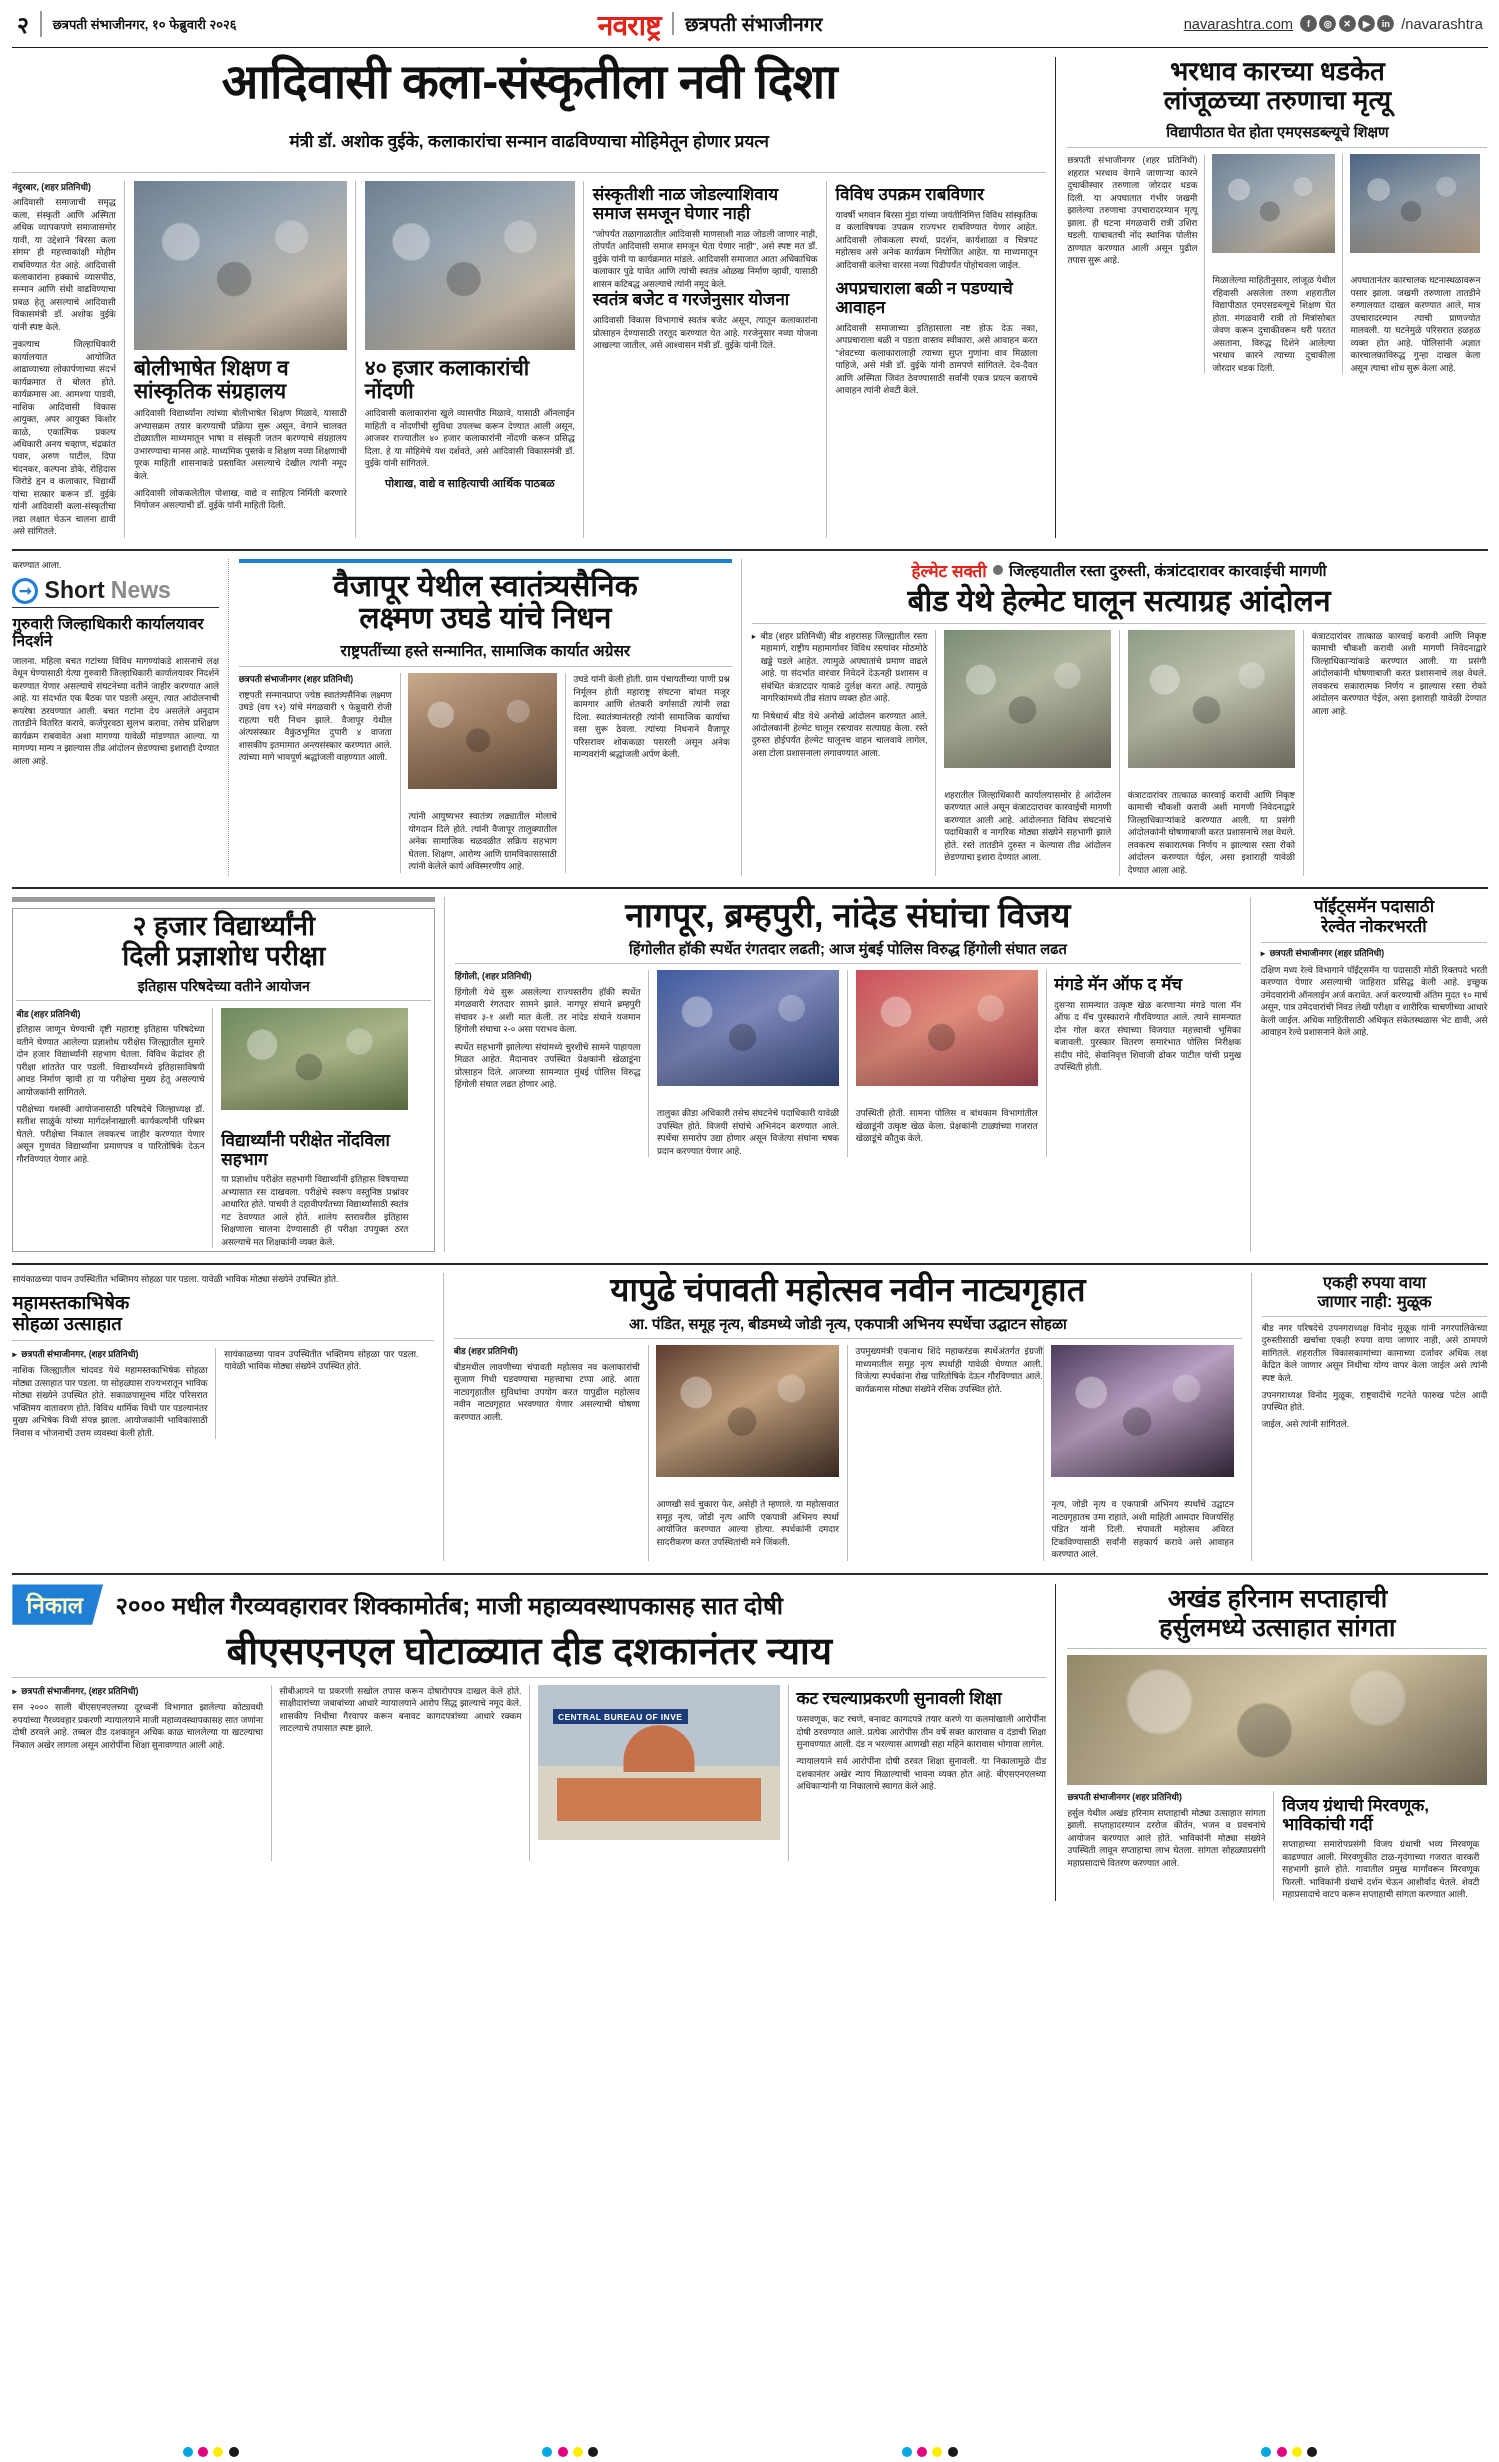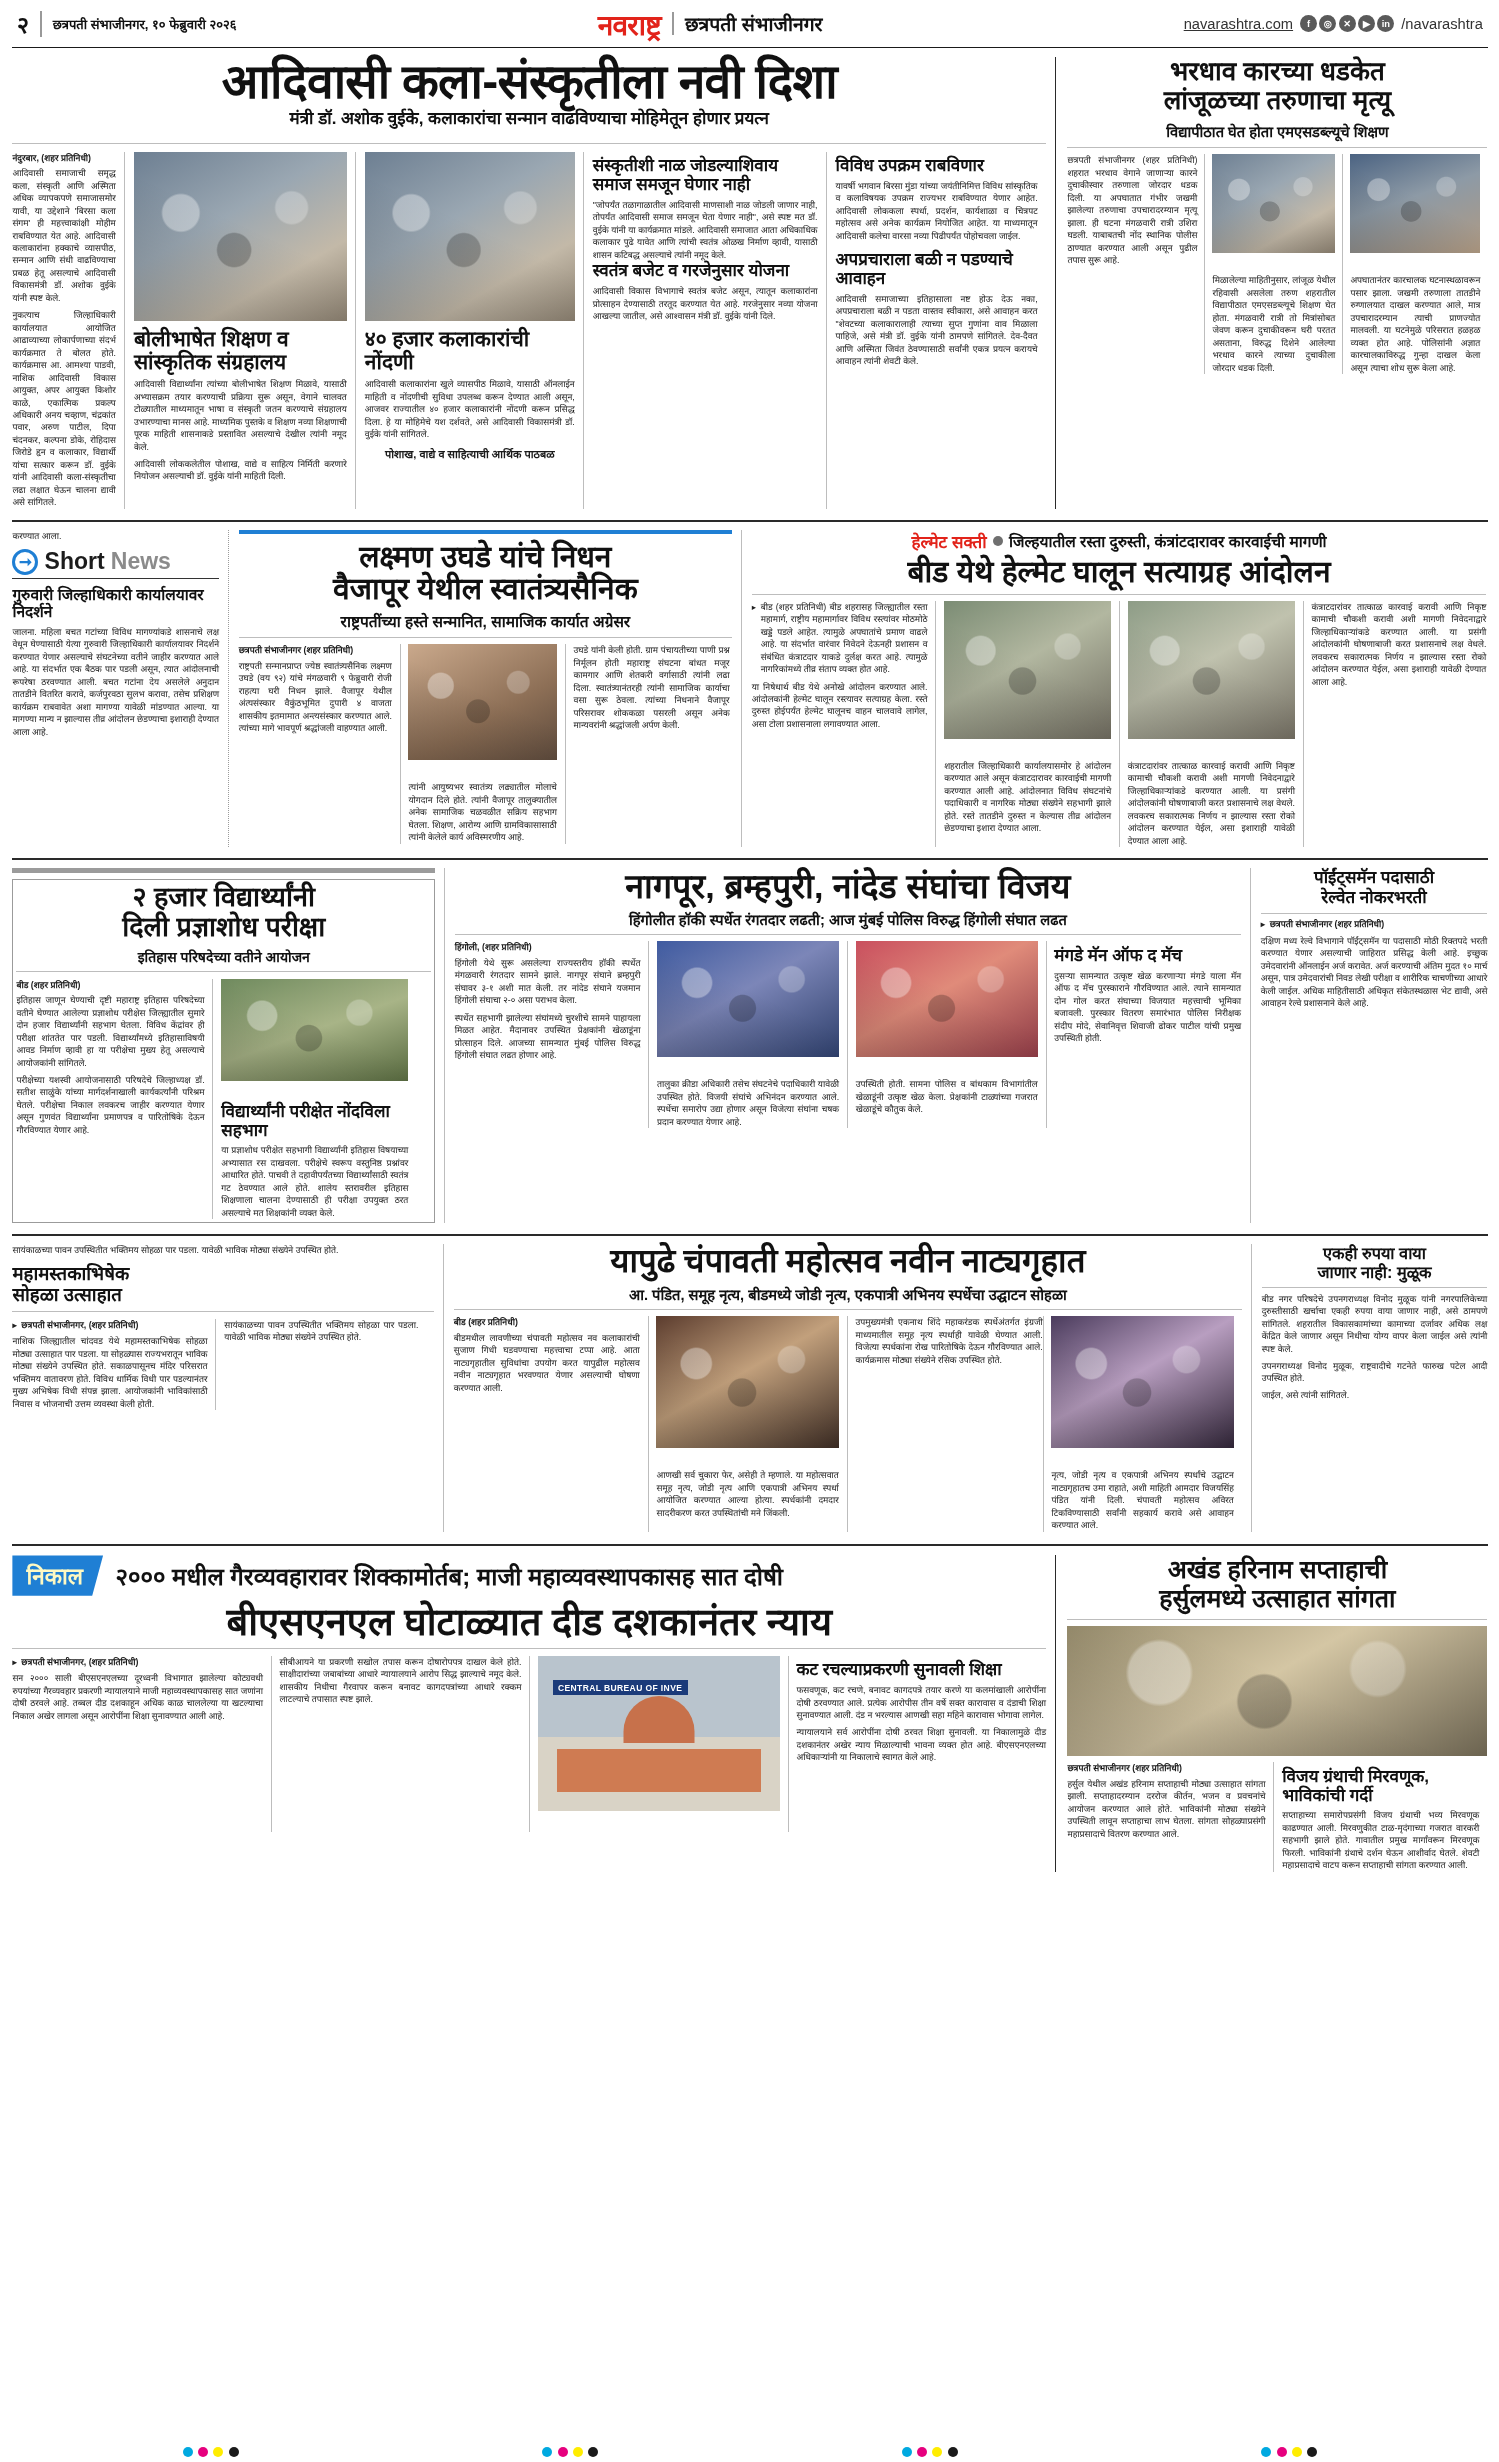--- a/index.html
+++ b/index.html
@@ -62,21 +62,21 @@
   .vr { border-left: 0.8px solid #bdbdbd; }
   .rule-grey { height: 4.7px; background: #9b9b9b; }
 
   
   .sec1 { display: flex; gap: 0; padding-top: 9.3px; }
   .sec1-left { width: 1043px; padding-right: 9.3px; }
   .sec1-right { width: 432px; padding-left: 11px; border-left: 1.6px solid #2a2a2a; }
 
   .lead-hl { font-size: 48px; text-align: center; letter-spacing: -0.8px; }
   .lead-deck {
-    font-size: 17px; text-align: center; margin-top: 1px; padding-bottom: 14px;
+    font-size: 17px; text-align: center; margin-top: 24px; padding-bottom: 20px;
     border-bottom: 0.8px solid #bdbdbd;
   }
   .lead-cols { display: flex; margin-top: 7.8px; gap: 0; }
   .lc { padding: 0 8.5px; }
   .lc:first-child { padding-left: 0; }
   .lead-photo { width: 100%; height: 169px; margin-bottom: 6.2px; }
 
   .minihead { font-size: 21px; font-weight: bold; line-height: 1.1; margin: 3.1px 0 5.4px; }
   .minihead-sm { font-size: 17px; font-weight: bold; line-height: 1.12; margin: 4.7px 0 4.7px; }
 
@@ -263,22 +263,22 @@
         <div class="sn-word1">Short</div>
         <div class="sn-word2">News</div>
       </div>
       <div class="sn-rule"></div>
       <div style="font-size:15.5px;font-weight:bold;line-height:1.15">गुरुवारी जिल्हाधिकारी कार्यालयावर निदर्शने</div>
       <div class="body-text mt6">जालना. महिला बचत गटांच्या विविध मागण्यांकडे शासनाचे लक्ष वेधून घेण्यासाठी येत्या गुरुवारी जिल्हाधिकारी कार्यालयावर निदर्शने करण्यात येणार असल्याचे संघटनेच्या वतीने जाहीर करण्यात आले आहे. या संदर्भात एक बैठक पार पडली असून, त्यात आंदोलनाची रूपरेषा ठरवण्यात आली. बचत गटांना देय असलेले अनुदान तातडीने वितरित करावे, कर्जपुरवठा सुलभ करावा, तसेच प्रशिक्षण कार्यक्रम राबवावेत अशा मागण्या यावेळी मांडण्यात आल्या. या मागण्या मान्य न झाल्यास तीव्र आंदोलन छेडण्याचा इशाराही देण्यात आला आहे.</div>
     </div>
 
     <div class="sec2-b">
       <div class="blue-rule"></div>
+      <div class="hl sec2b-hl">वैजापूर येथील स्वातंत्र्यसैनिक</div>
       <div class="hl sec2b-hl">लक्ष्मण उघडे यांचे निधन</div>
-      <div class="hl sec2b-hl">वैजापूर येथील स्वातंत्र्यसैनिक</div>
       <div class="sec2b-deck">राष्ट्रपतींच्या हस्ते सन्मानित, सामाजिक कार्यात अग्रेसर</div>
       <div style="display:flex;margin-top:6.2px">
         <div style="width:161px;padding-right:7.8px">
           <div class="body-text" style="font-weight:bold">छत्रपती संभाजीनगर (शहर प्रतिनिधी)</div>
           <div class="body-text mt4">राष्ट्रपती सन्मानप्राप्त ज्येष्ठ स्वातंत्र्यसैनिक लक्ष्मण उघडे (वय ९२) यांचे मंगळवारी ९ फेब्रुवारी रोजी राहत्या घरी निधन झाले. वैजापूर येथील अंत्यसंस्कार वैकुंठभूमित दुपारी ४ वाजता शासकीय इतमामात अन्त्यसंस्कार करण्यात आले. त्यांच्या मागे भावपूर्ण श्रद्धांजली वाहण्यात आली.</div>
         </div>
         <div class="vr" style="width:165px;padding:0 7.8px">
           <div class="photo mb6" style="height:116px;background:linear-gradient(150deg,#caa98c,#8d6f56 60%,#5d4a3c)"></div>
           <div class="body-text">त्यांनी आयुष्यभर स्वातंत्र्य लढ्यातील मोलाचे योगदान दिले होते. त्यांनी वैजापूर तालुक्यातील अनेक सामाजिक चळवळीत सक्रिय सहभाग घेतला. शिक्षण, आरोग्य आणि ग्रामविकासासाठी त्यांनी केलेले कार्य अविस्मरणीय आहे.</div>
         </div>

